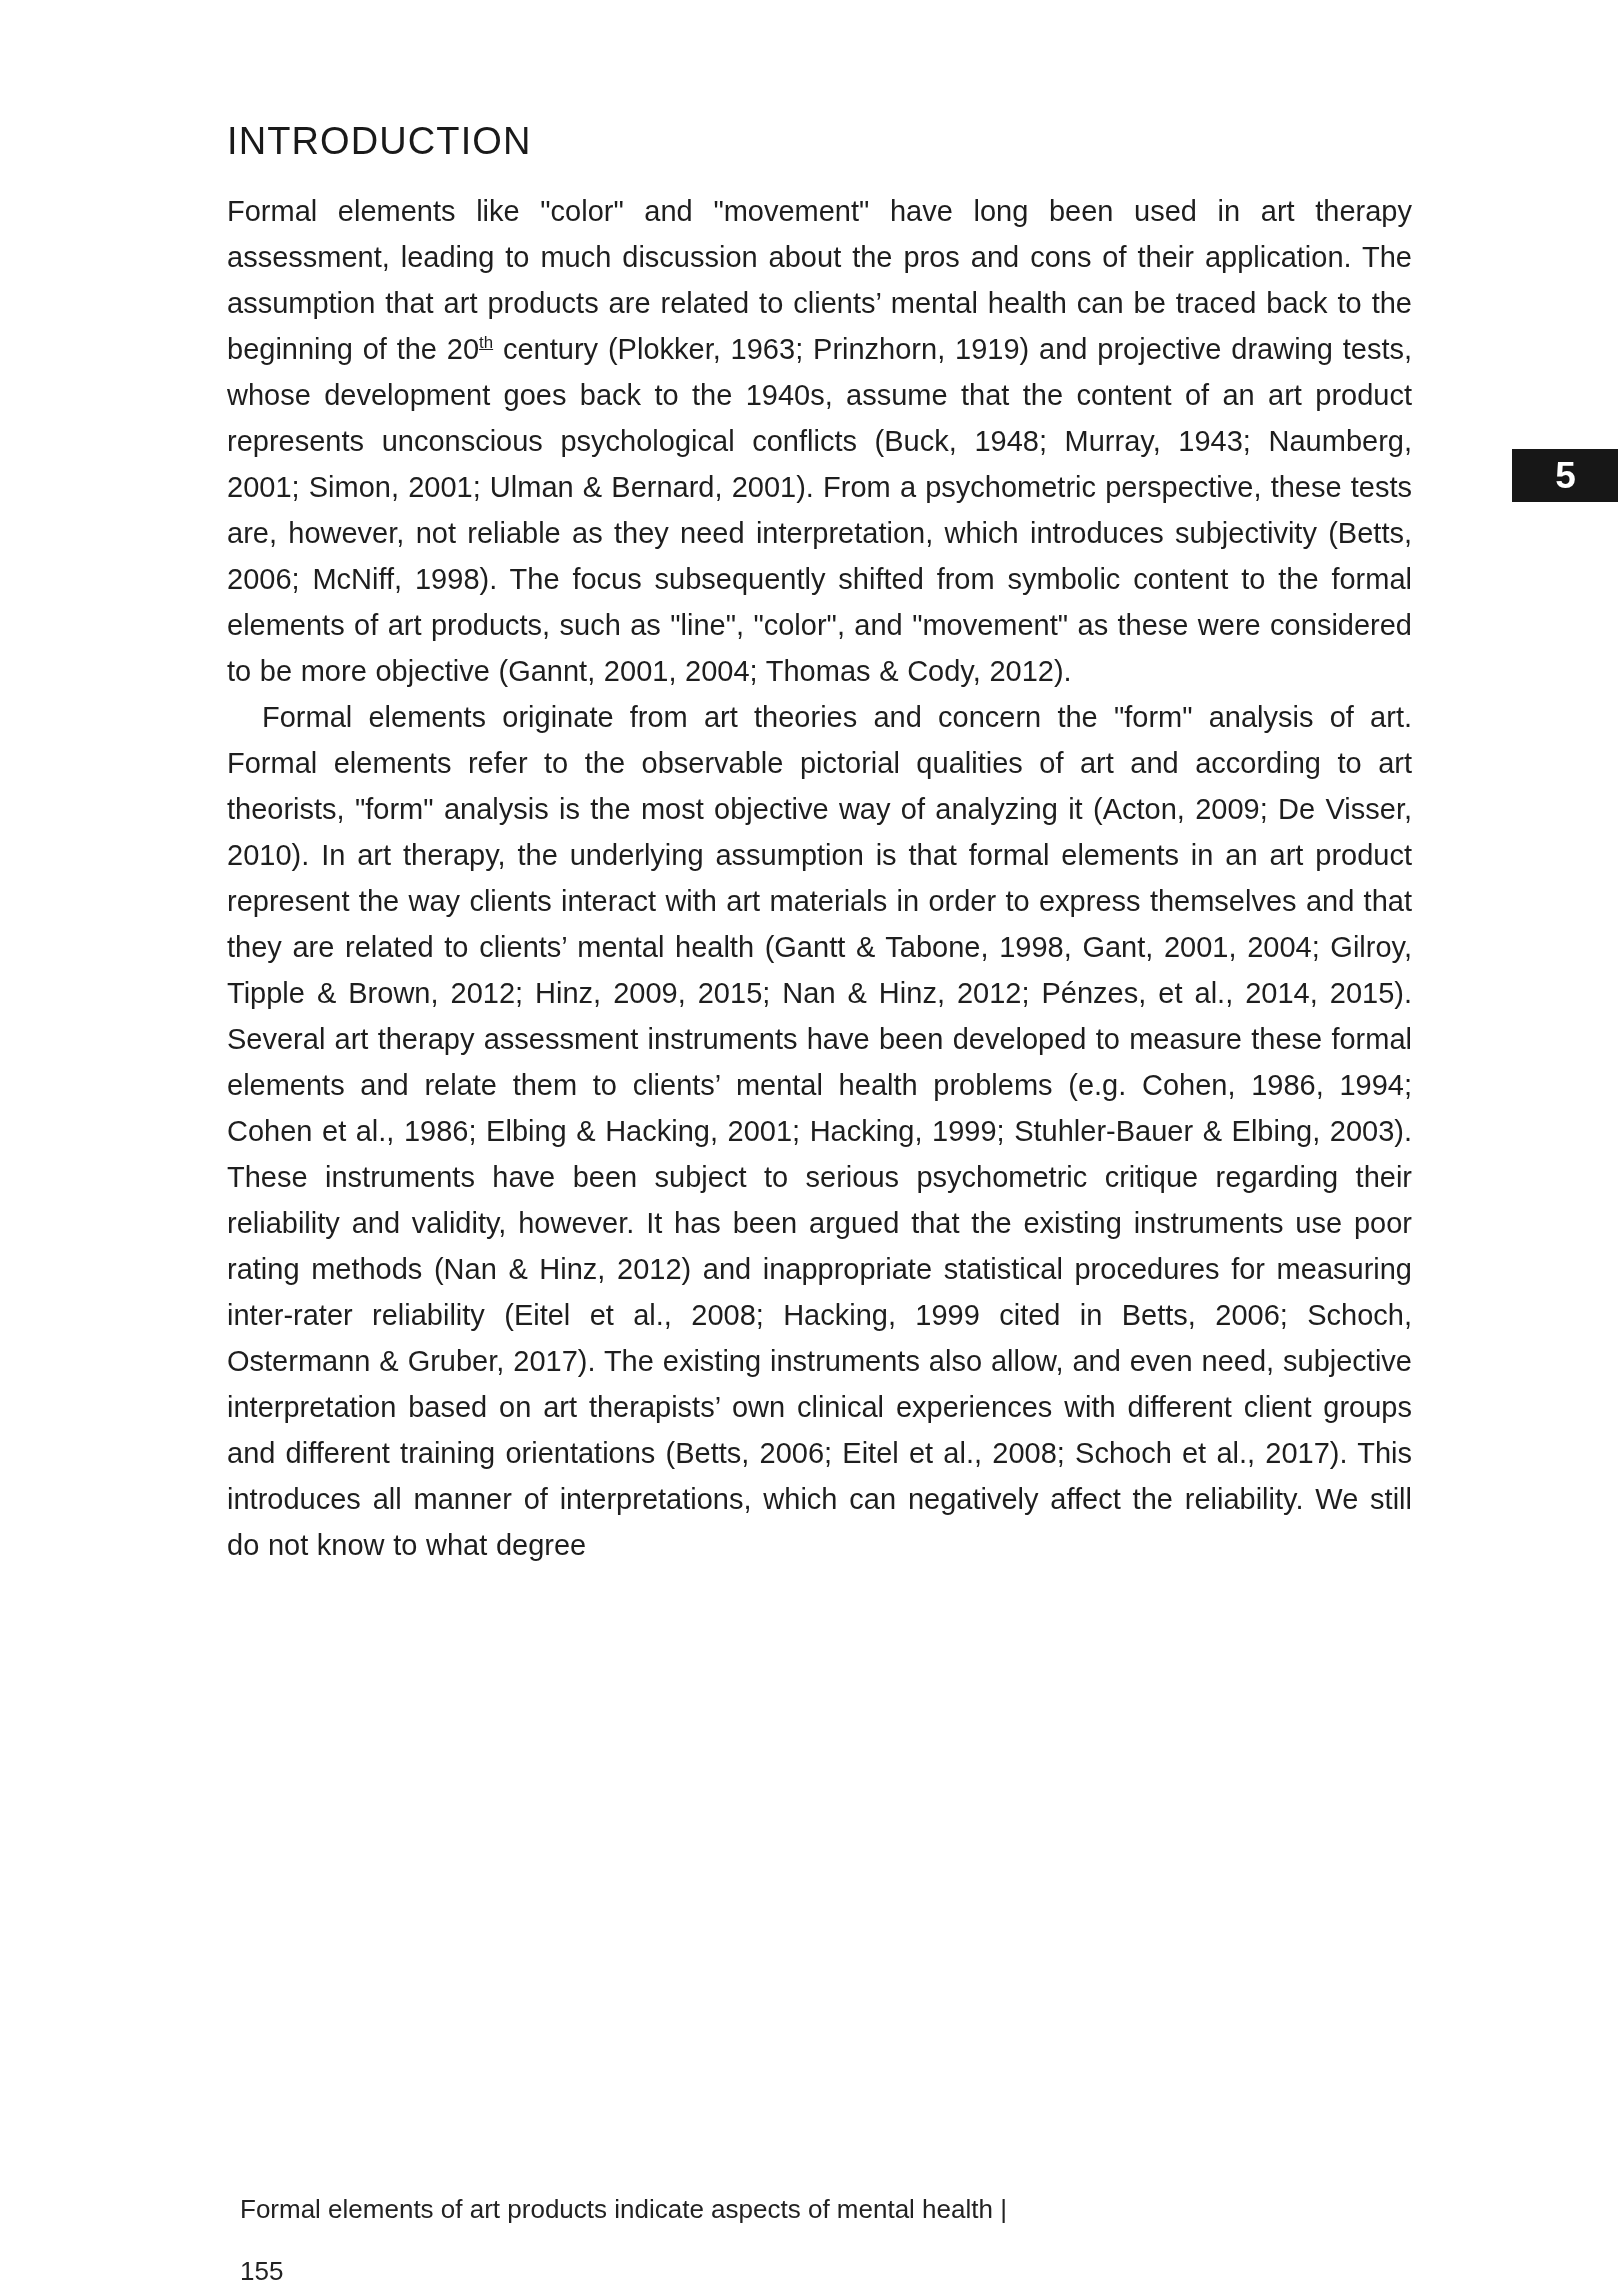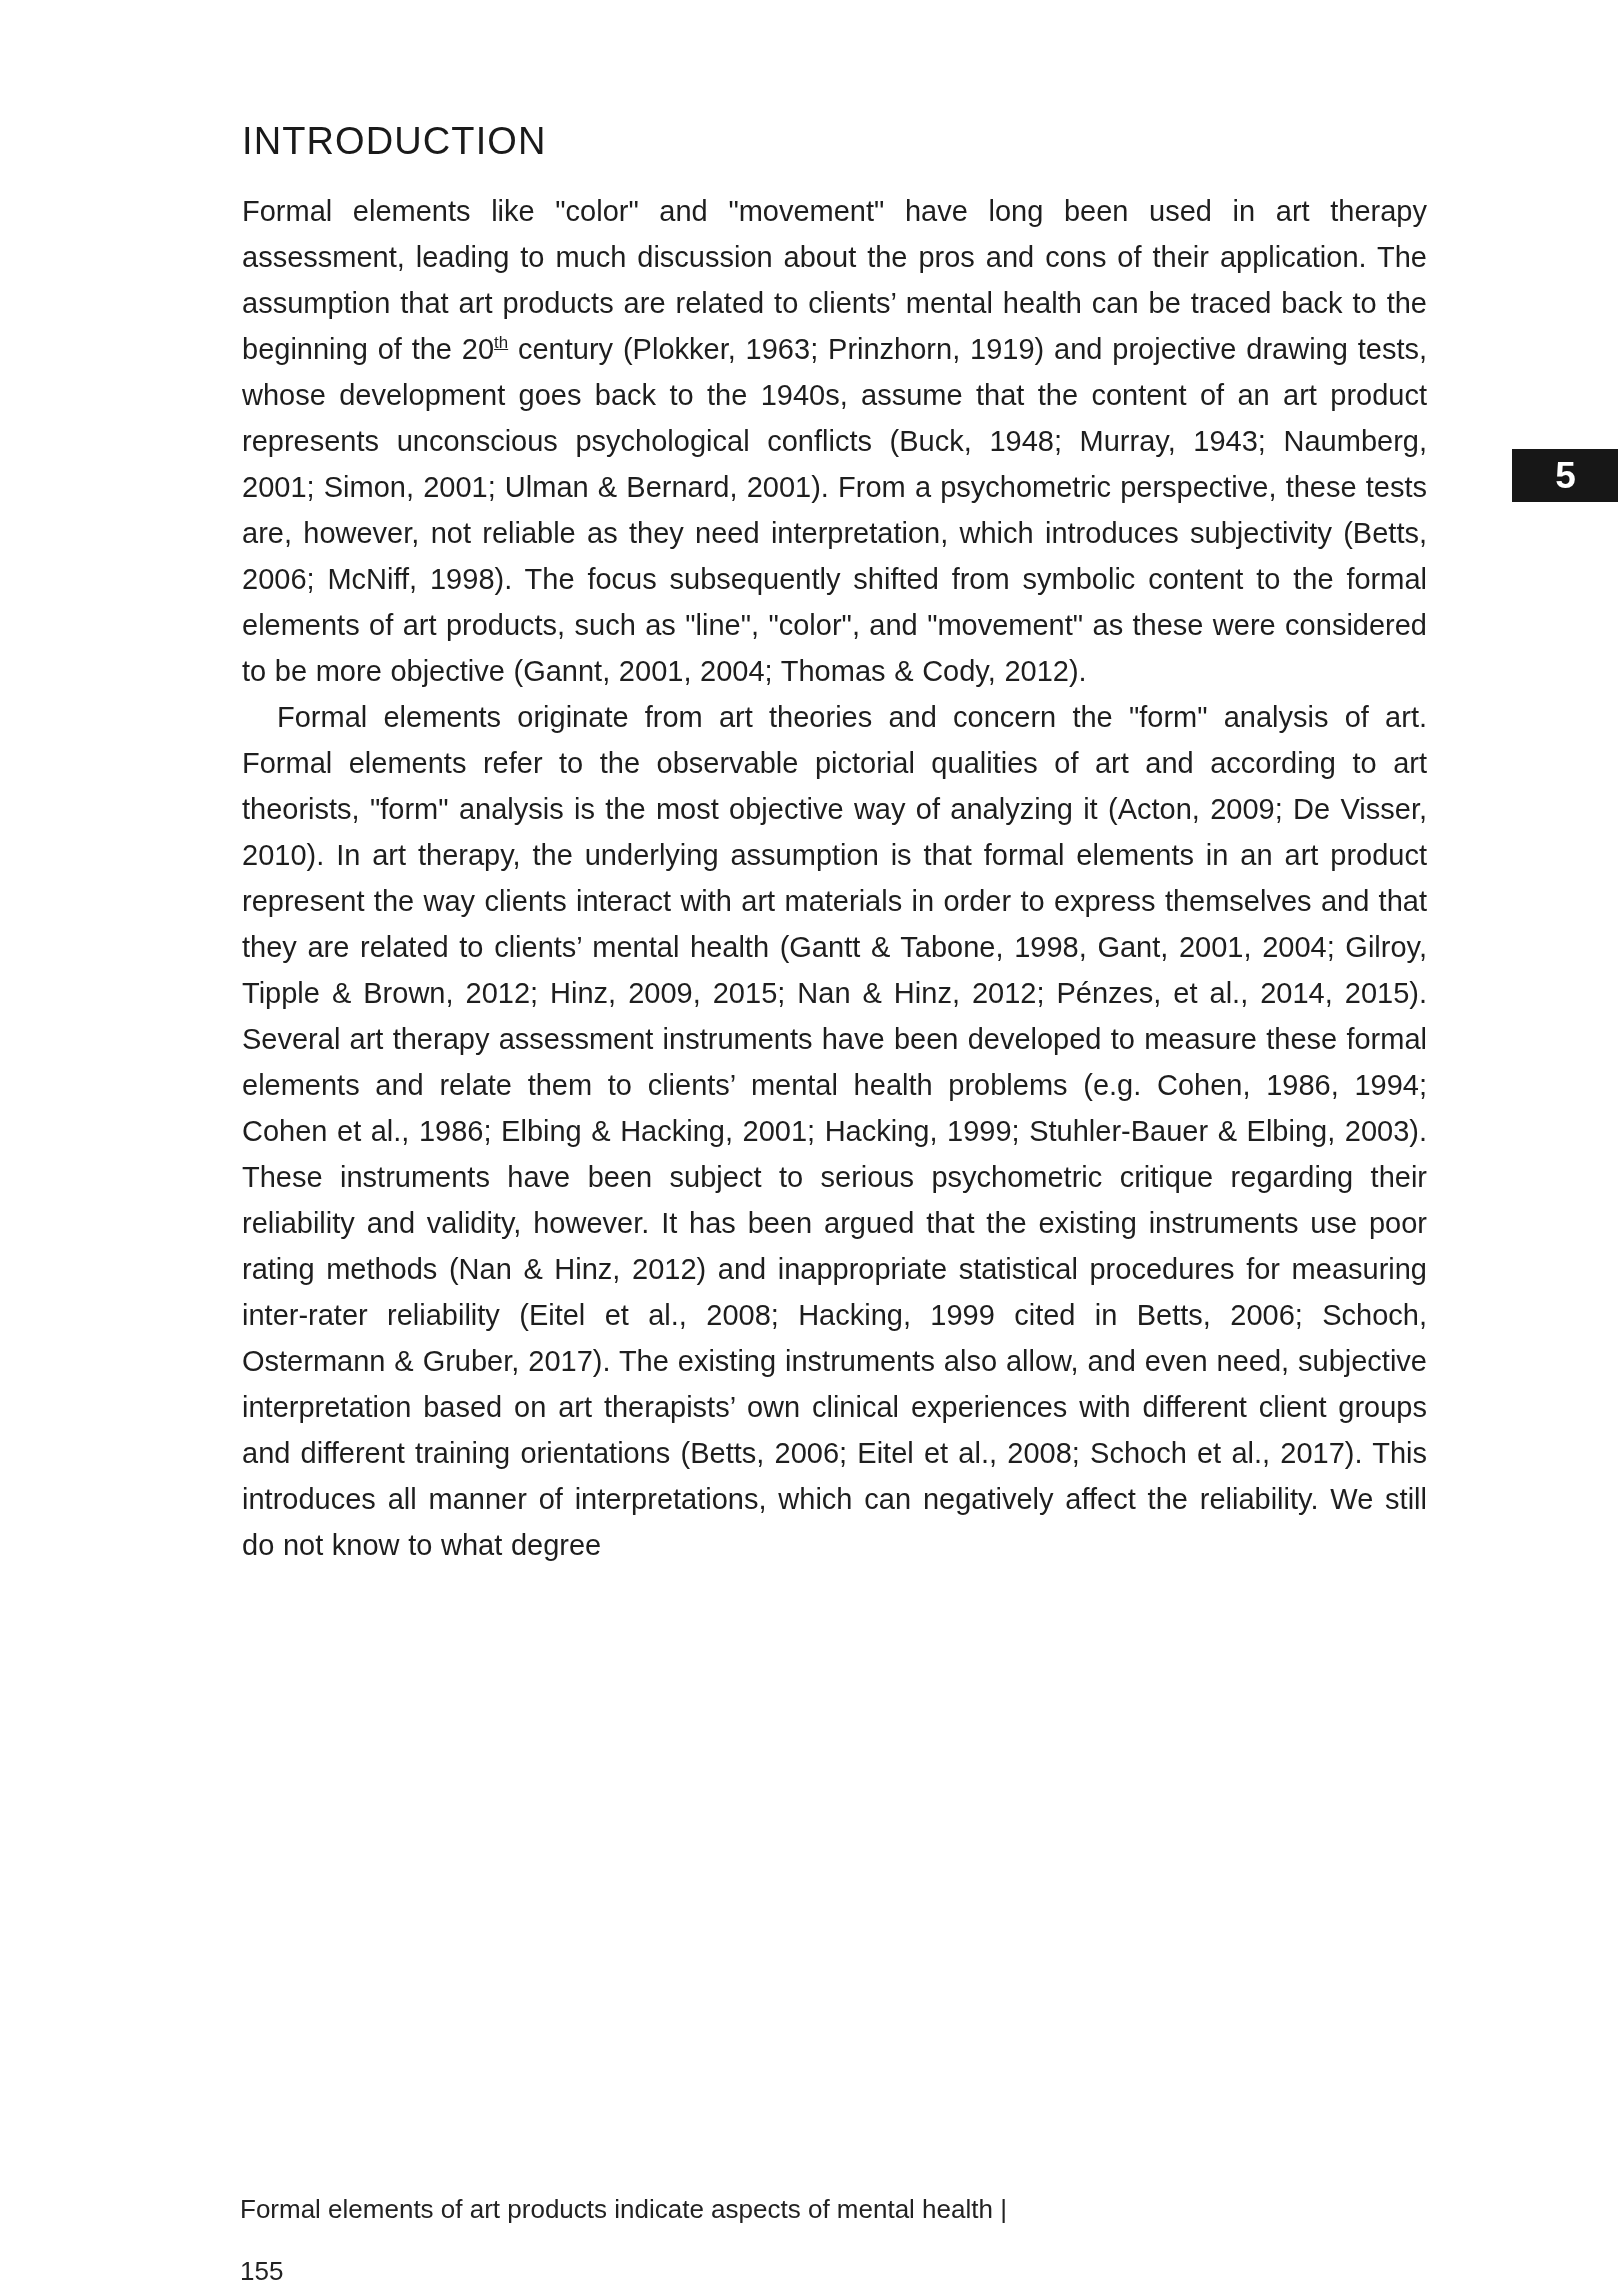--- a/index.html
+++ b/index.html
@@ -12,21 +12,21 @@
   }
   .sheet {
     position: relative;
     width: 1619px;
     height: 2284px;
     background: #ffffff;
     overflow: hidden;
   }
   .content {
     position: absolute;
-    left: 242px;
+    left: 227px;
     top: 120px;
     width: 1185px;
   }
   .heading {
     margin: 0 0 26px 0;
     font-size: 38px;
     line-height: 42px;
     font-weight: 500;
     letter-spacing: 1.1px;
     color: #1a1a1a;

